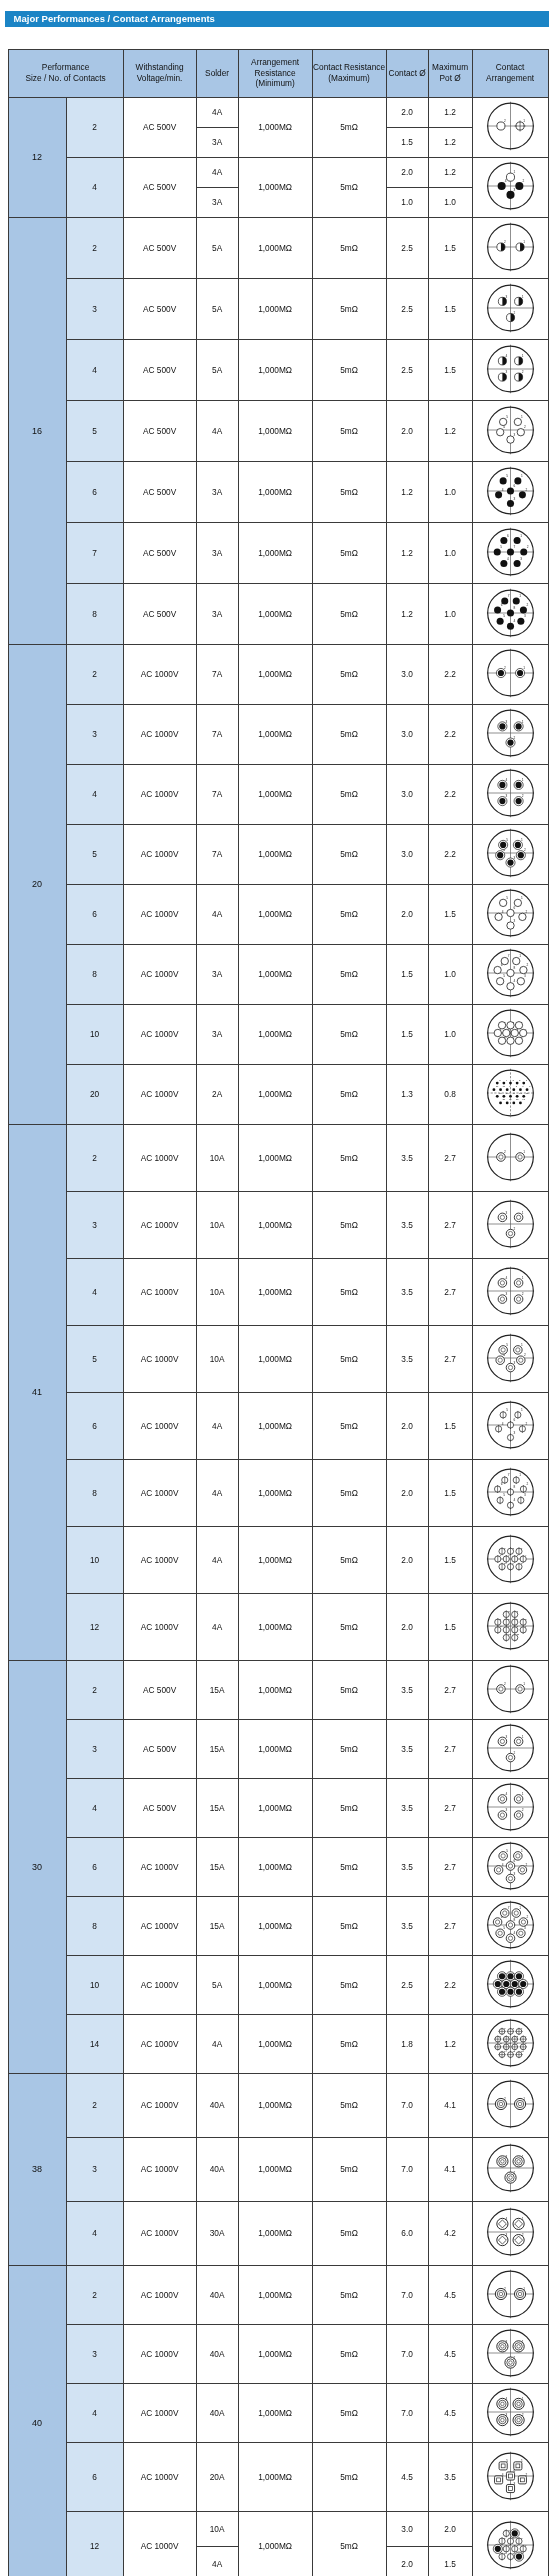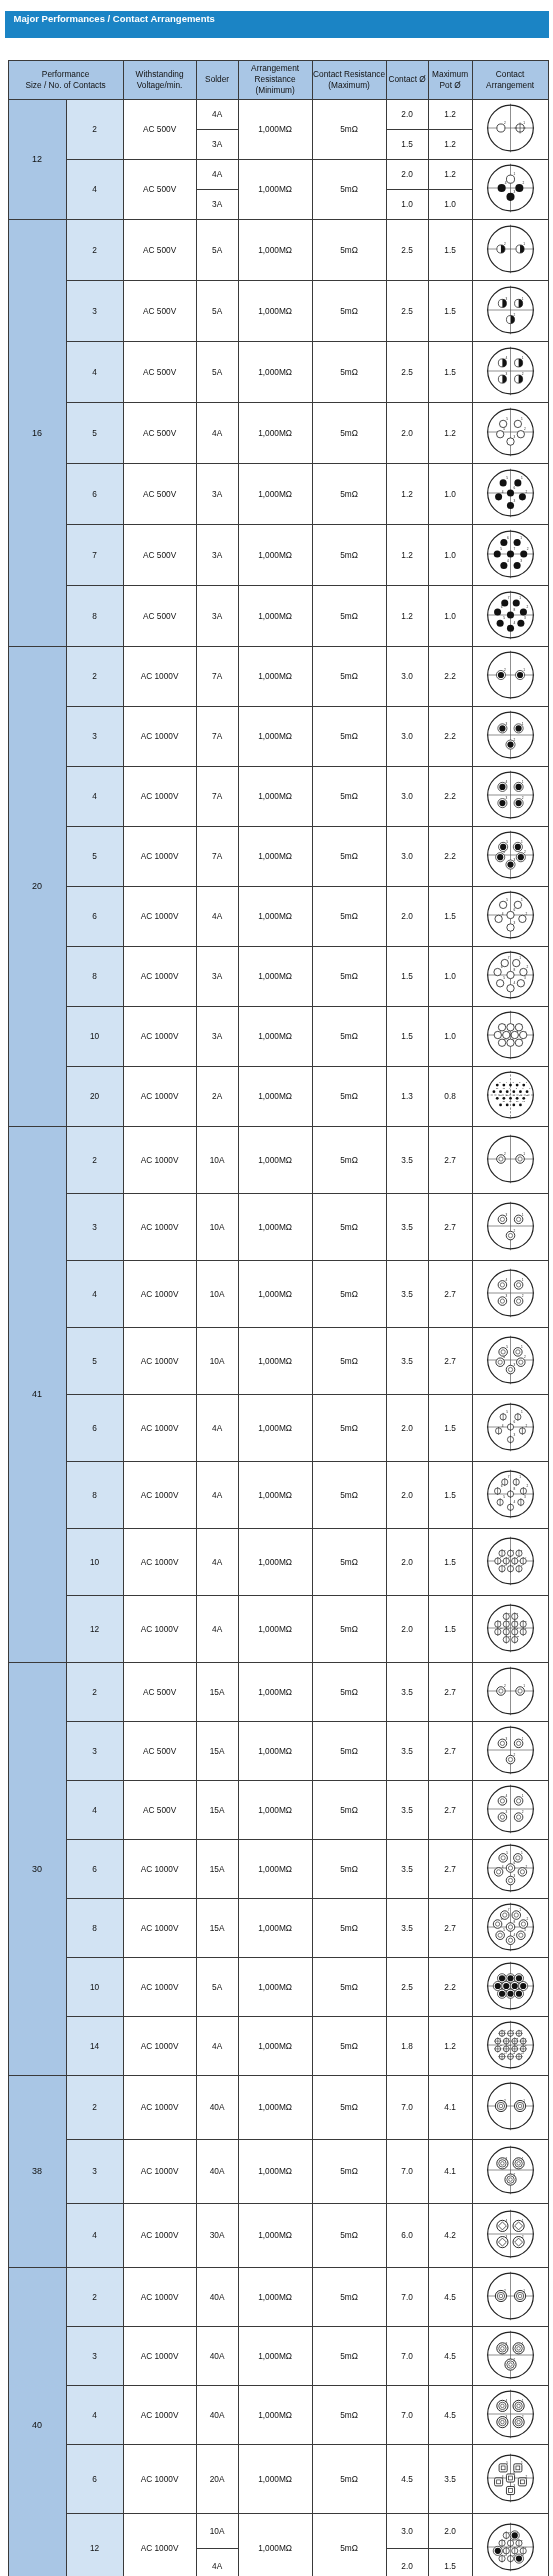--- a/index.html
+++ b/index.html
@@ -3,37 +3,37 @@
 <meta charset="utf-8">
 <style>
   * { box-sizing: border-box; }
   html,body { margin:0; padding:0; background:#fff; }
   body {
     width:554px; min-height:2576px;
     font-family:"Liberation Sans", sans-serif;
     color:#111;
   }
   .banner {
-    margin:10.6px 4.6px 0 5.3px; width:544px; height:27px;
+    margin:10.6px 4.6px 0 5.3px; width:544px; height:16px;
     background:#1b84c5; color:#fff;
     font-size:9.5px; font-weight:bold;
     line-height:15px; padding-left:8.3px;
   }
   table.spec {
     margin:22px 0 0 7.6px; width:541px;
     border-collapse:collapse; table-layout:fixed;
     border:1.5px solid #222;
     font-size:8.3px;
   }
   table.spec th, table.spec td {
     border:0.8px solid #3a3a3a;
     text-align:center; vertical-align:middle;
     padding:0; overflow:hidden;
   }
-  thead tr { height:39px; }
+  thead tr { height:48px; }
   thead th { background:#a9c6e5; font-weight:normal; line-height:1.3; border-bottom:1.5px solid #222; }
   tbody.group { border-top:1.5px solid #222; }
   td.c-size { background:#a9c6e5; font-size:9px; }
   td.c-contacts { background:#d2e3f3; }
   td.c-arr { padding:0.8px; }
   svg text { font-family:"Liberation Sans", sans-serif; }
 </style>
 </head>
 <body>
 

